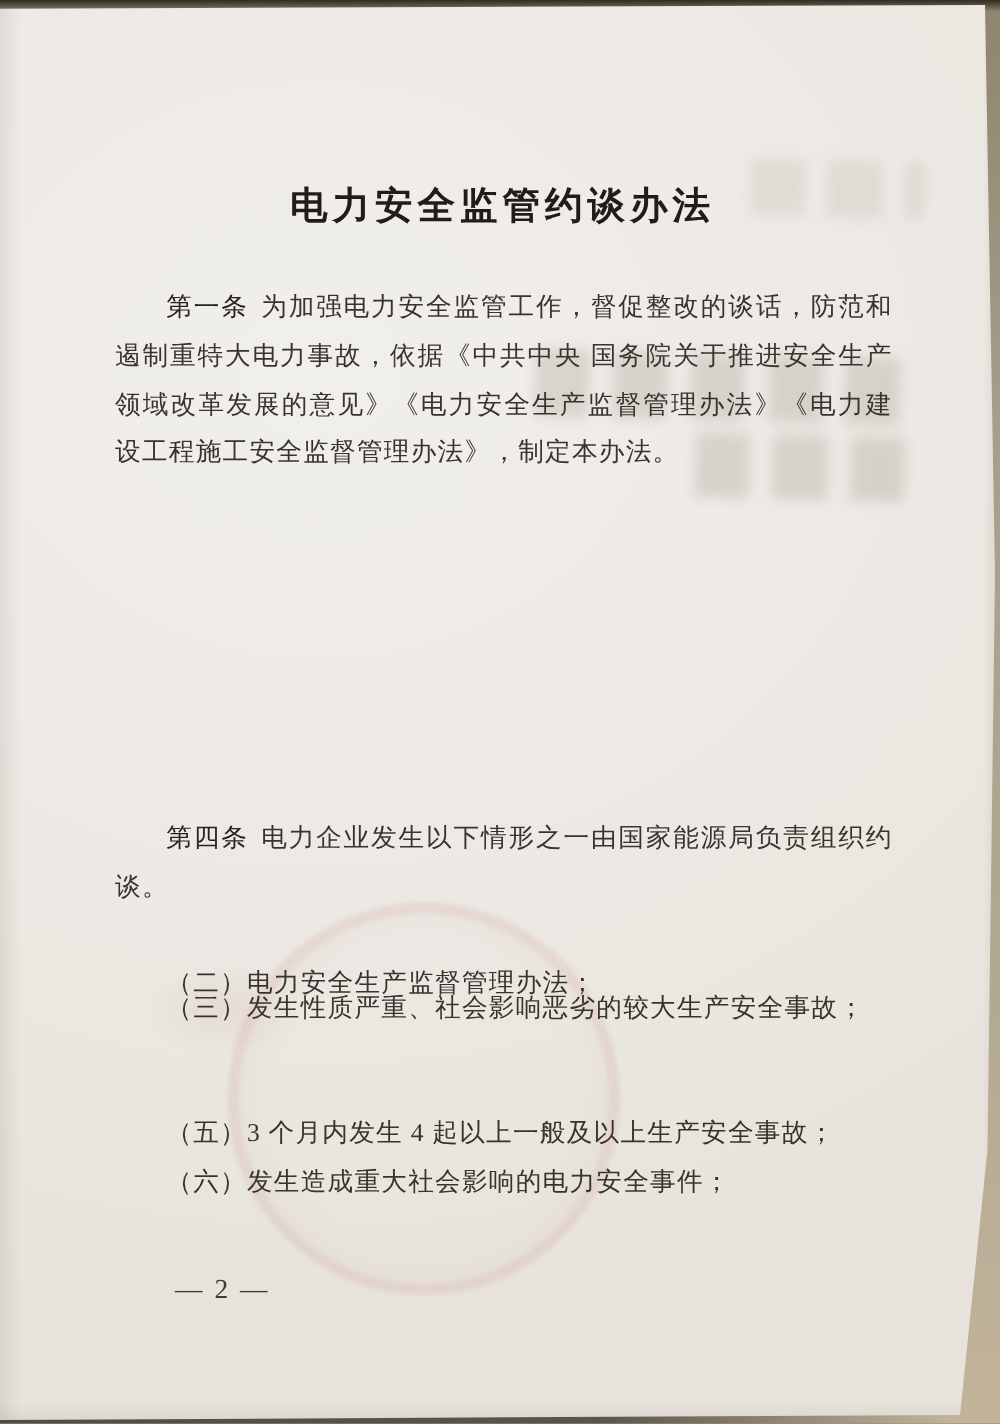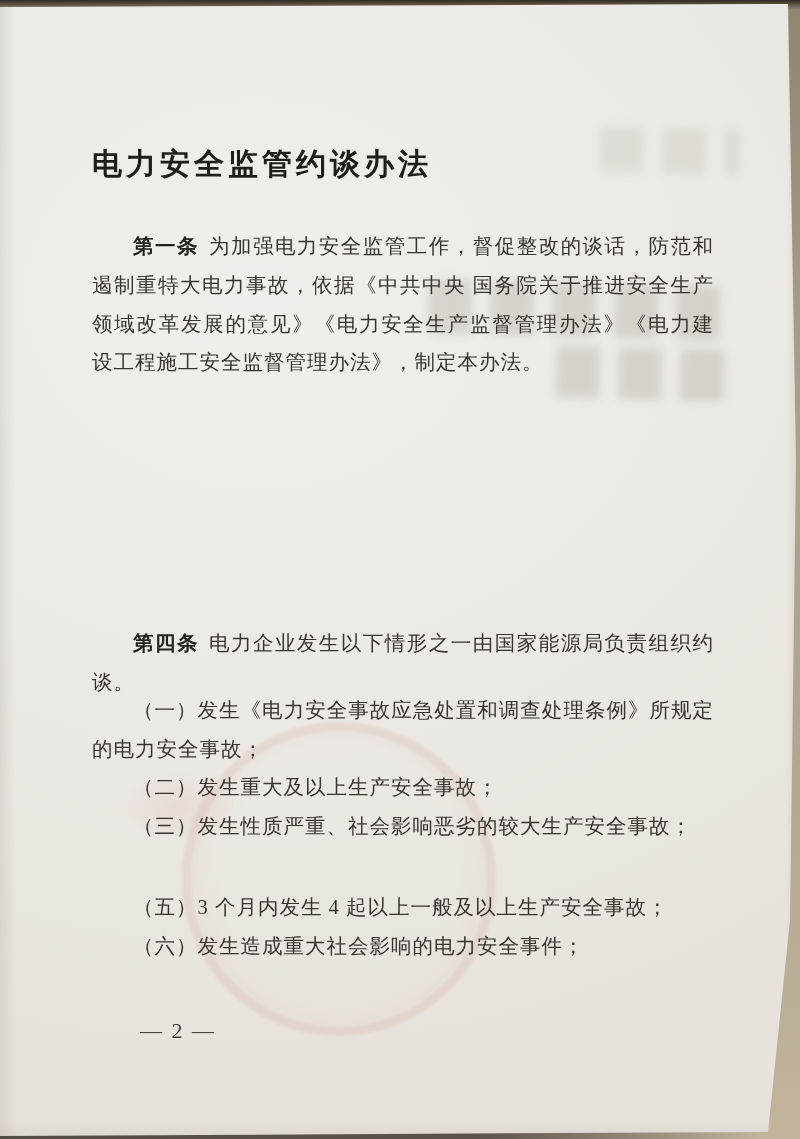--- a/index.html
+++ b/index.html
@@ -60,35 +60,36 @@
     position:absolute;opacity:.42;filter:blur(5px);transform:rotate(1.5deg);
     background:repeating-linear-gradient(90deg,rgba(128,120,106,0.5) 0 44px,rgba(128,120,106,0) 44px 62px);
   }
   .bleed.b1{left:428px;top:283px;width:300px;height:54px;}
   .bleed.b2{left:556px;top:348px;width:180px;height:52px;}
   .bleed.b3{left:600px;top:128px;width:140px;height:46px;opacity:.25;}
 
   
   .title{
     position:absolute;left:92px;top:144px;width:620px;margin:0;
+    text-align:center;
     font-family:"Liberation Sans","DejaVu Sans",sans-serif;
     font-weight:700;font-size:30px;letter-spacing:4px;
     color:var(--title-ink);
   }
   .para{
     position:absolute;left:92px;width:622px;margin:0;
     font-size:20.5px;line-height:38.8px;
     color:var(--ink);
     text-align:justify;
     text-indent:2em;
     letter-spacing:1px;
   }
   .para .lbl{
     font-family:"Liberation Sans","DejaVu Sans",sans-serif;
-    font-weight:700;color:#262220;margin-right:10px;
+    font-weight:400;color:#262220;margin-right:10px;
   }
   .pageno{
     position:absolute;left:140px;top:1018px;
     font-size:22px;color:#3f3a35;letter-spacing:2px;
   }
 </style>
 </head>
 <body>
 
 <div class="scene">
@@ -104,23 +105,22 @@
   <div class="bleed b1"></div>
   <div class="bleed b2"></div>
   <div class="bleed b3"></div>
 
   <h1 class="title">电力安全监管约谈办法</h1>
 
   <p class="para" style="top:227px"><span class="lbl">第一条</span><span>为加强电力安全监管工作，督促整改的谈话，防范和遏制重特大电力事故，依据《中共中央 国务院关于推进安全生产领域改革发展的意见》《电力安全生产监督管理办法》《电力建设工程施工安全监督管理办法》，制定本办法。</span></p>
 
 
 
-  <p class="para" style="top:624px"><span class="lbl">第四条</span><span>电力企业发生以下情形之一由国家能源局负责组织约谈。</span></p>
+  <p class="para" style="top:652px"><span class="lbl">第四条</span><span>电力企业发生以下情形之一由国家能源局负责组织约谈。</span></p>
 
-  <p class="para" style="top:691px">（一）发生《电力安全事故应急处置和调查处理条例》所规定的电力安全事故；</p>
-  <p class="para" style="top:768px">（二）发生重大及以上生产安全事故；</p>
-  <p class="para" style="top:807px">（三）发生性质严重、社会影响恶劣的较大生产安全事故；</p>
+  <p class="para" style="top:768px">（二）电力安全生产监督管理办法；</p>
+  <p class="para" style="top:788px">（三）发生性质严重、社会影响恶劣的较大生产安全事故；</p>
   <p class="para" style="top:888px">（五）3 个月内发生 4 起以上一般及以上生产安全事故；</p>
   <p class="para" style="top:927px">（六）发生造成重大社会影响的电力安全事件；</p>
 
   <div class="pageno">— 2 —</div>
 
 </div>
 
 </body></html>

